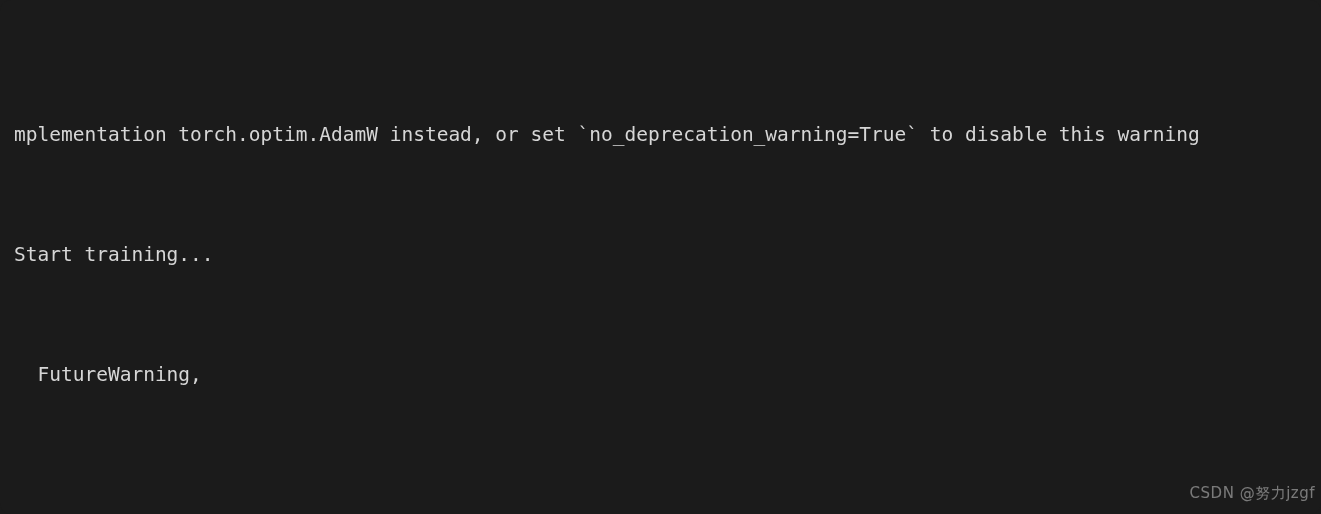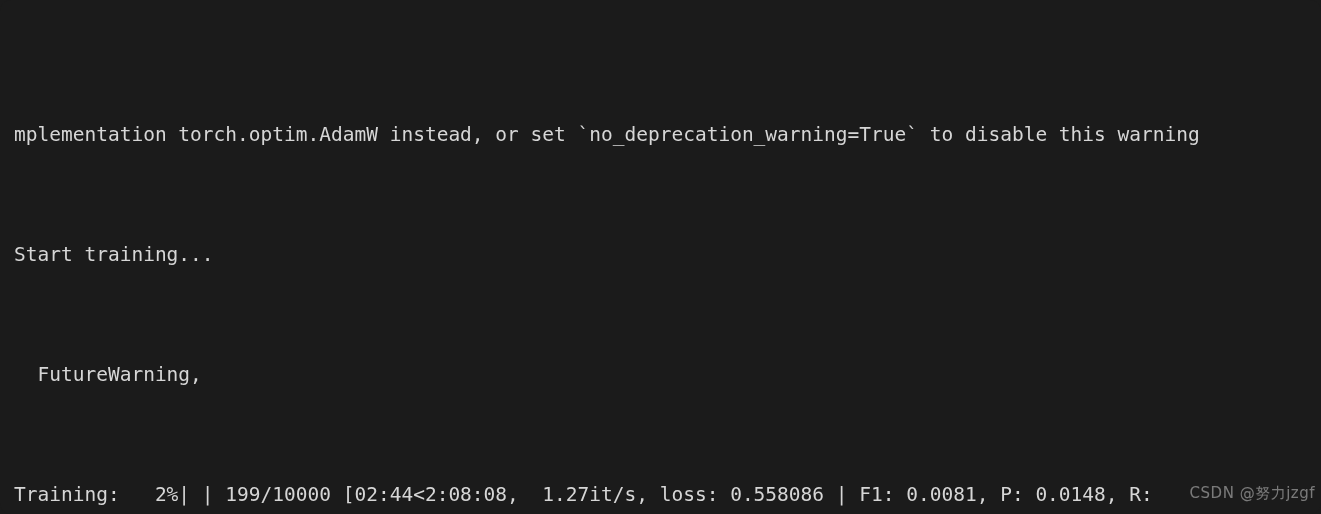--- a/index.html
+++ b/index.html
@@ -55,21 +55,20 @@
 
   <div class="term-lines">
 
     
     <span class="line">mplementation torch.optim.AdamW instead, or set `no_deprecation_warning=True` to disable this warning</span>
     
     <span class="line">Start training...</span>
     
     <span class="line">  FutureWarning,</span>
     
-    <span class="line">Training:   2%| | 199/10000 [02:44&lt;2:08:08,  1.27it/s, loss: 0.558086 | F1: 0.0081, P: 0.0148, R:</span>
     
     
     
     
     
     
     
     
     
     

